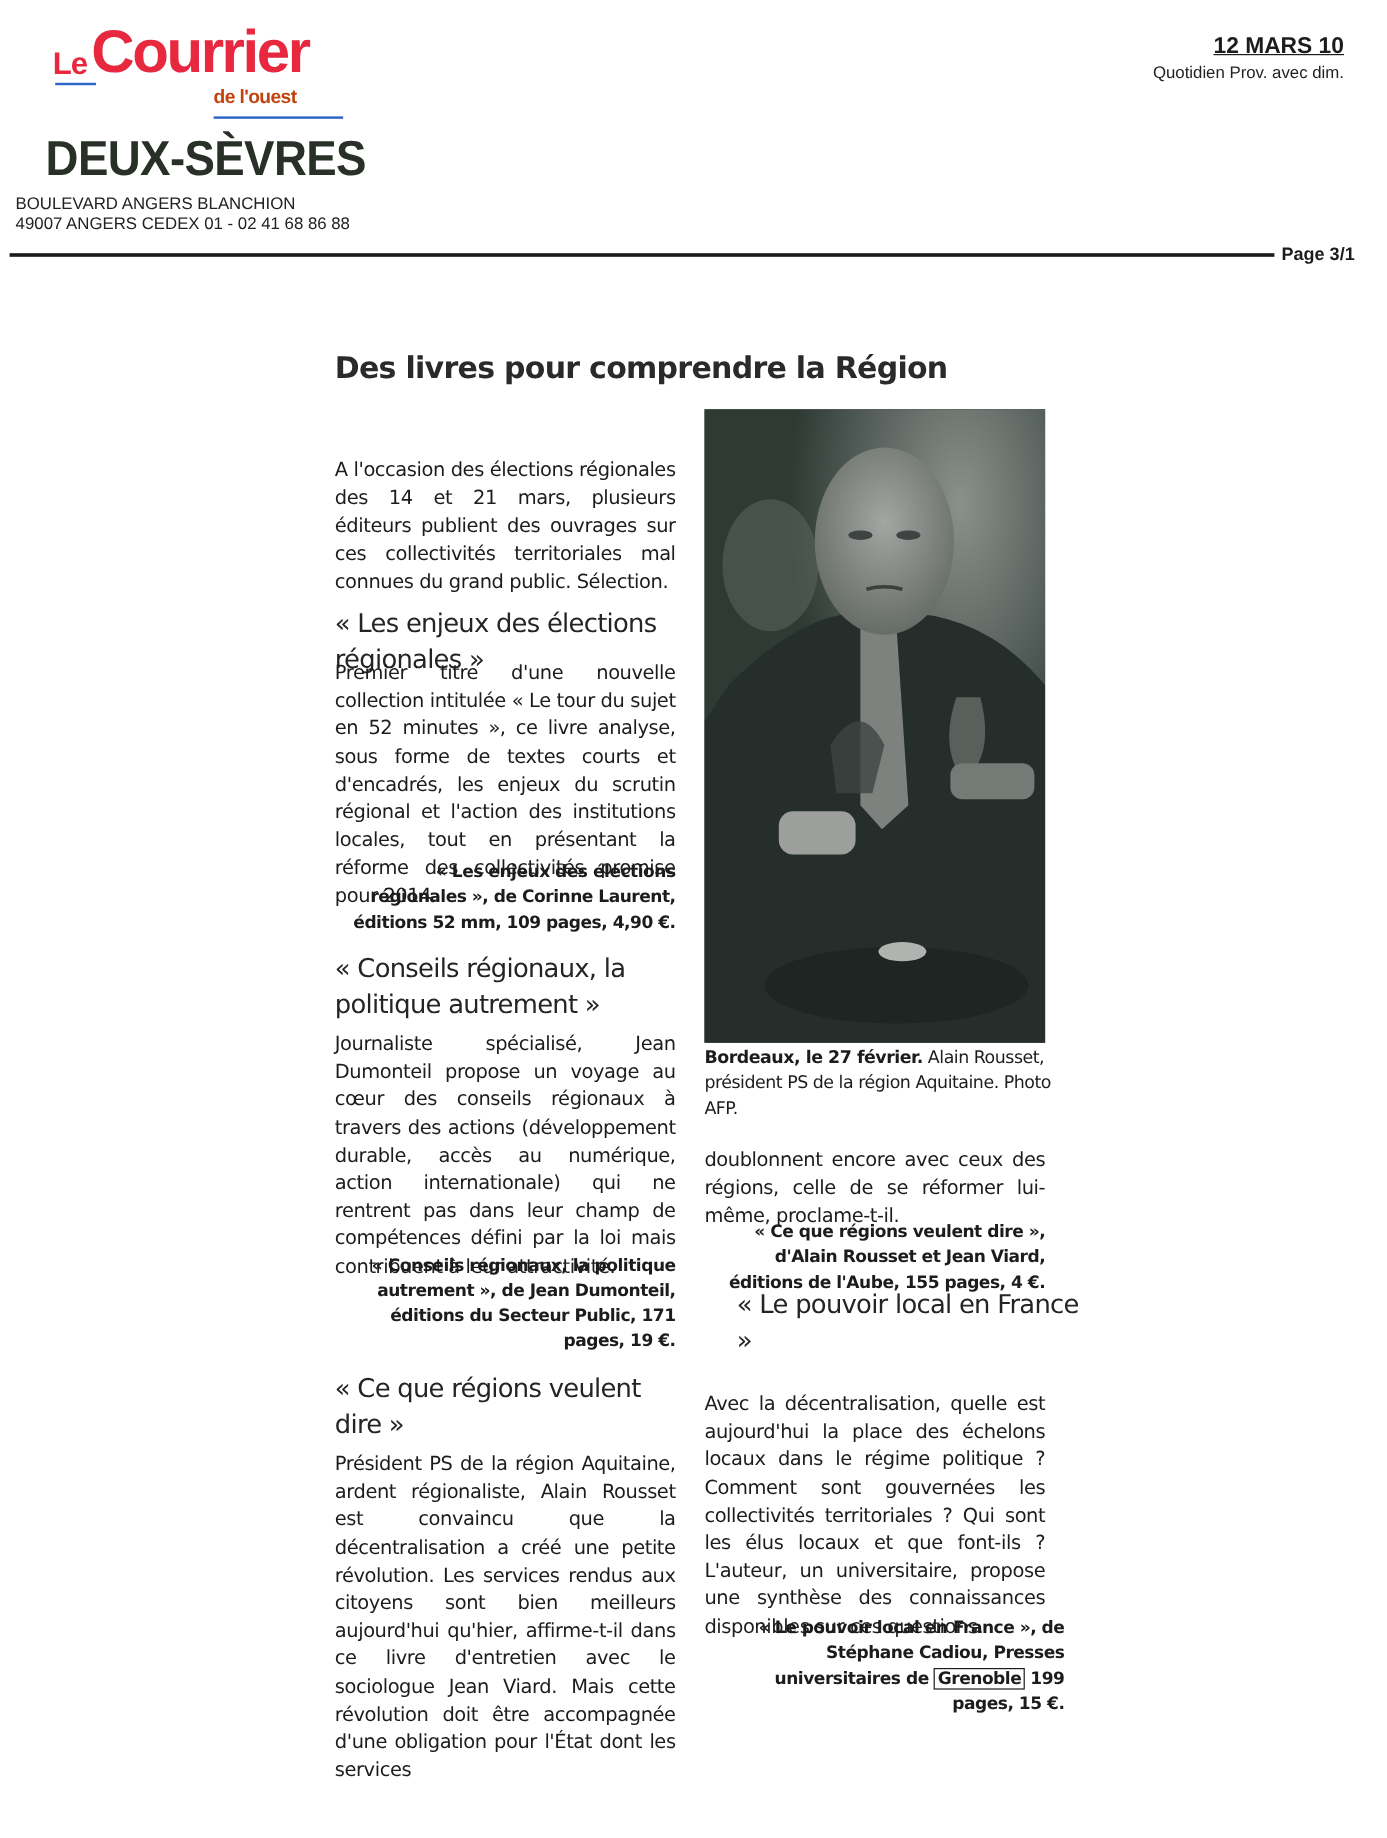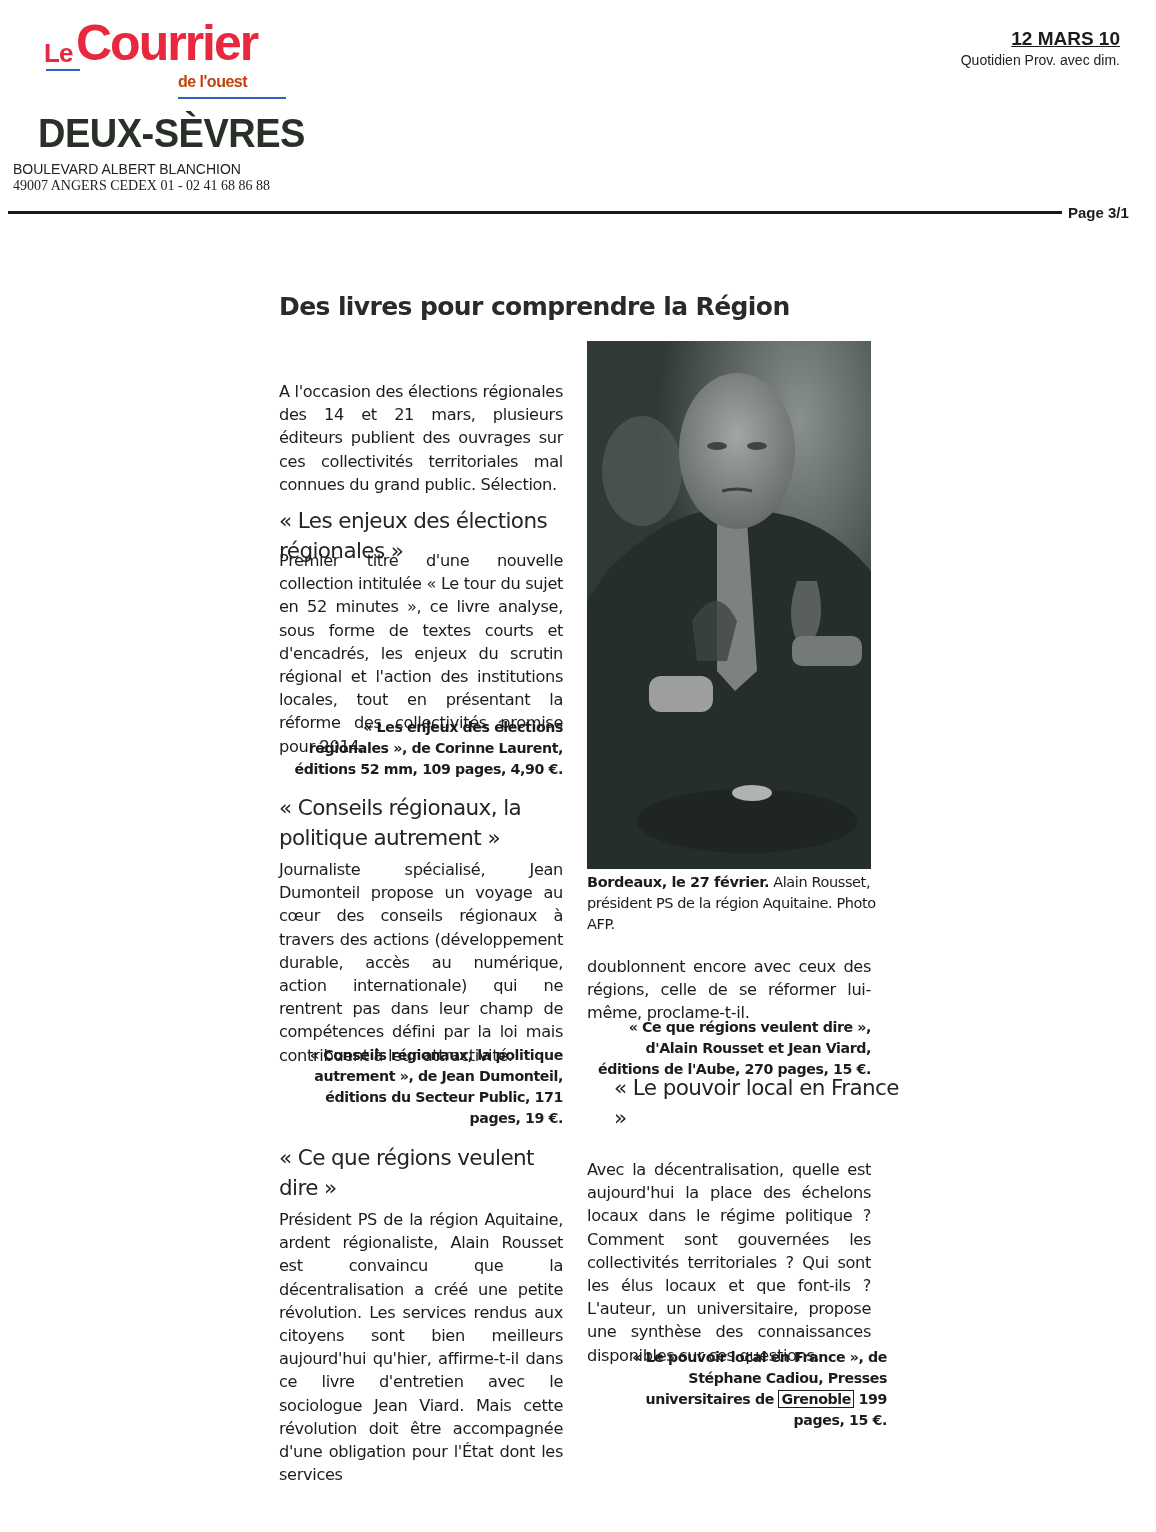--- a/index.html
+++ b/index.html
@@ -7,21 +7,21 @@
   .abs { position: absolute; }
 
   
   .logo-le { left: 44px; top: 38px; font-family: "Liberation Sans", sans-serif; font-weight: bold; font-size: 26px; color: #e8283f; letter-spacing: -1px; }
   .logo-courrier { left: 76px; top: 18px; font-family: "Liberation Sans", sans-serif; font-weight: bold; font-size: 50px; color: #e8283f; letter-spacing: -2px; line-height: 1; }
   .logo-underline-le { left: 46px; top: 69px; width: 34px; height: 2px; background: #2b63c6; }
   .logo-deluest { left: 178px; top: 74px; font-family: "Liberation Sans", sans-serif; font-weight: bold; font-size: 16px; color: #c2410c; letter-spacing: -0.5px; line-height: 1; }
   .logo-underline-de { left: 178px; top: 97px; width: 108px; height: 2px; background: #2b63c6; }
   .edition { left: 38px; top: 112px; font-family: "Liberation Sans", sans-serif; font-weight: bold; font-size: 38px; color: #283028; letter-spacing: -0.5px; line-height: 1; transform: scaleY(1.08); transform-origin: top left; }
   .addr1 { left: 13px; top: 161px; font-family: "Liberation Sans", sans-serif; font-size: 14px; color: #222; }
-  .addr2 { left: 13px; top: 178px; font-family: Liberation Serif, serif; font-size: 14px; color: #222; }
+  .addr2 { left: 13px; top: 178px; font-family: Liberation Sans, sans-serif; font-size: 14px; color: #222; }
   .date { right: 36px; top: 28px; font-family: "Liberation Sans", sans-serif; font-weight: bold; font-size: 19px; text-decoration: underline; color: #1c1c1c; }
   .freq { right: 36px; top: 52px; font-family: "Liberation Sans", sans-serif; font-size: 14px; color: #222; }
   .rule { left: 8px; top: 211px; width: 1054px; height: 3px; background: #1a1a1a; }
   .pagenum { left: 1068px; top: 204px; font-family: "Liberation Sans", sans-serif; font-weight: bold; font-size: 15px; color: #1c1c1c; }
 
   
   .headline { left: 279px; top: 292px; font-family: "DejaVu Sans", sans-serif; font-weight: bold; font-size: 25px; color: #2a2a2a; letter-spacing: -0.6px; }
   .col { font-family: "DejaVu Sans", sans-serif; font-size: 16.2px; line-height: 23.2px; color: #1c1c1c; text-align: justify; letter-spacing: -0.35px; }
   .col p { margin: 0; }
   .lead { left: 279px; top: 344px; width: 284px; margin-top: 36px; }
@@ -54,21 +54,21 @@
 </style>
 </head>
 <body>
 
 <div class="abs logo-le">Le</div>
 <div class="abs logo-underline-le"></div>
 <div class="abs logo-courrier">Courrier</div>
 <div class="abs logo-deluest">de l'ouest</div>
 <div class="abs logo-underline-de"></div>
 <div class="abs edition">DEUX-SÈVRES</div>
-<div class="abs addr1">BOULEVARD ALBERT BLANCHION</div>
+<div class="abs addr1">BOULEVARD ANGERS BLANCHION</div>
 <div class="abs addr2">49007 ANGERS CEDEX 01 - 02 41 68 86 88</div>
 <div class="abs date">12 MARS 10</div>
 <div class="abs freq">Quotidien Prov. avec dim.</div>
 <div class="abs rule"></div>
 <div class="abs pagenum">Page 3/1</div>
 
 <div class="abs headline">Des livres pour comprendre la Région</div>
 
 <div class="abs col lead">
   <p>A l'occasion des élections régionales des 14 et 21 mars, plusieurs éditeurs publient des ouvrages sur ces collectivités territoriales mal connues du grand public. Sélection.</p>
@@ -119,21 +119,21 @@
     <ellipse cx="165" cy="452" rx="20" ry="8" fill="#b1b3b0"></ellipse>
   </svg>
 </div>
 <div class="abs caption">
   <b>Bordeaux, le 27 février.</b><span> Alain Rousset, président PS de la région Aquitaine. Photo AFP.</span>
 </div>
 
 <div class="abs col b4">
   <p>doublonnent encore avec ceux des régions, celle de se réformer lui-même, proclame-t-il.</p>
 </div>
-<div class="abs credit c4">« Ce que régions veulent dire », d'Alain Rousset et Jean Viard, éditions de l'Aube, 270 pages, 15 €.</div>
+<div class="abs credit c4">« Ce que régions veulent dire », d'Alain Rousset et Jean Viard, éditions de l'Aube, 155 pages, 4 €.</div>
 
 <div class="abs subhead sh5">« Le pouvoir local en France »</div>
 <div class="abs col b5">
   <p>Avec la décentralisation, quelle est aujourd'hui la place des échelons locaux dans le régime politique ? Comment sont gouvernées les collectivités territoriales ? Qui sont les élus locaux et que font-ils ? L'auteur, un universitaire, propose une synthèse des connaissances disponibles sur ces questions.</p>
 </div>
 <div class="abs credit c5">
   <span>« Le pouvoir local en France », de Stéphane Cadiou, Presses universitaires de </span><span class="boxed">Grenoble</span><span> 199 pages, 15 €.</span>
 </div>
 
 </body></html>

